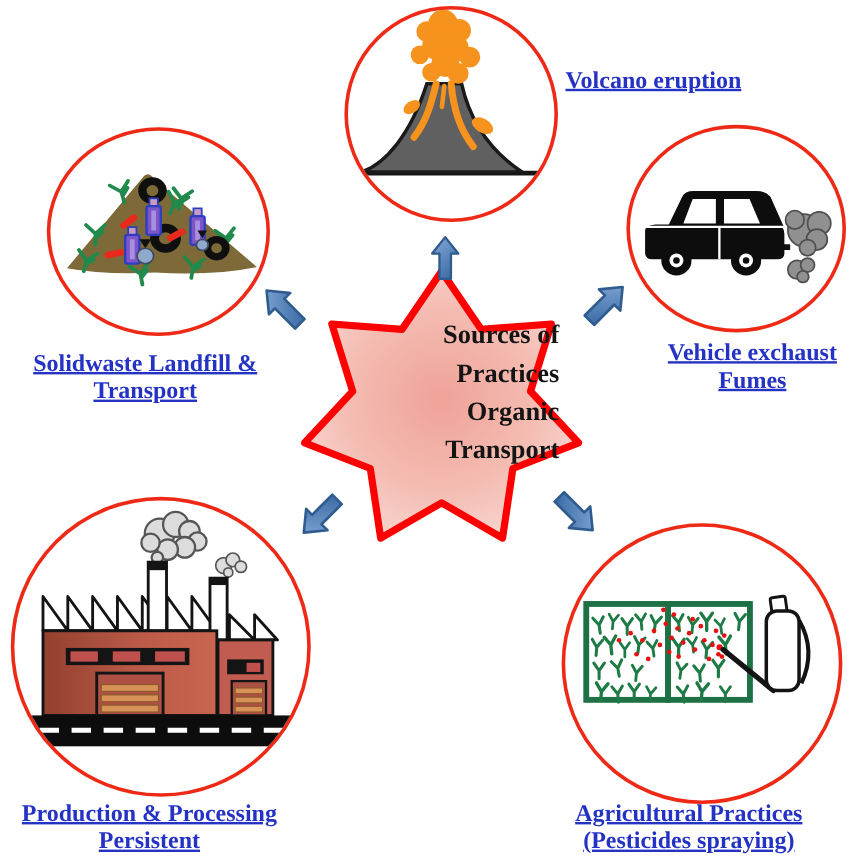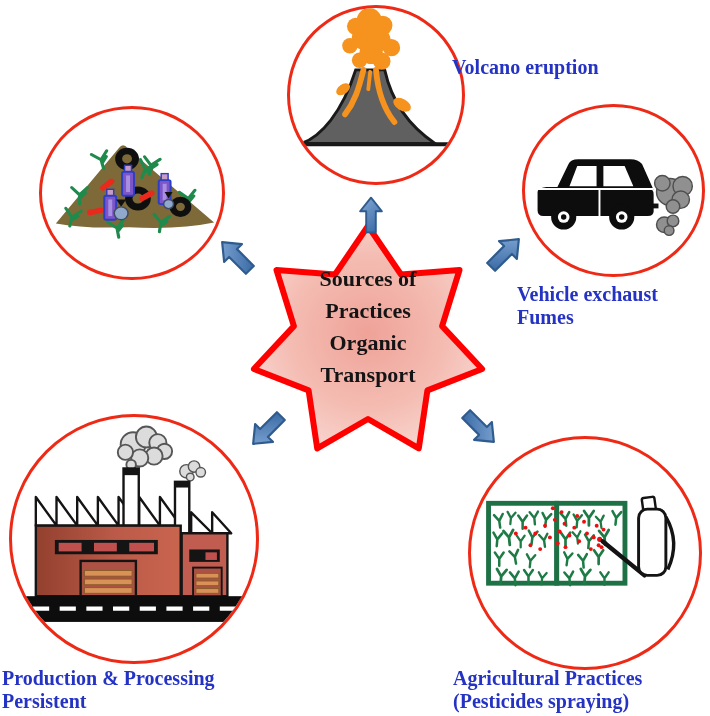--- a/index.html
+++ b/index.html
@@ -3,25 +3,25 @@
 <meta charset="utf-8">
 <style>
   html,body{margin:0;padding:0;background:#ffffff;}
   .stage{position:relative;width:710px;height:716px;background:#ffffff;overflow:hidden;
          font-family:"Liberation Serif","DejaVu Serif",serif;}
   .bg-svg{position:absolute;left:0;top:0;}
   .circle{position:absolute;border:3px solid #ee2a17;border-radius:50%;
           box-sizing:border-box;overflow:hidden;background:#ffffff;}
   .circle svg{display:block;width:100%;height:100%;}
   .label{position:absolute;color:#2533c4;font-weight:bold;font-size:20px;
-         line-height:23px;}
+         line-height:23px;text-align:center;text-decoration:underline;}
   .label span{display:block;}
   .center-text{position:absolute;left:270px;top:263px;width:196px;
                color:#141414;font-weight:bold;font-size:22px;line-height:32px;
-               text-align:center;}
+               text-align:right;}
 </style>
 </head>
 <body>
 
 <div class="stage">
 
   <svg class="bg-svg" width="710" height="716" viewBox="0 0 710 716">
     <defs>
       <radialGradient id="starGrad" cx="50%" cy="48%" r="62%">
         <stop offset="0%" stop-color="#efa298"></stop>
@@ -174,20 +174,24 @@
           <rect x="-2" y="-8" width="4" height="18" fill="#a98fe0"></rect>
         </g>
       </g>
       <g>
         <path d="M80,106 l-5,-8 h10 z" fill="#111111"></path>
         <circle cx="80" cy="113" r="7" fill="#8fa8cc" stroke="#3f4a63" stroke-width="1.5"></circle>
         <path d="M128,97 l-4,-7 h8 z" fill="#111111"></path>
         <circle cx="128" cy="103" r="5" fill="#8fa8cc" stroke="#3f4a63" stroke-width="1.5"></circle>
       </g>
     </svg>
+  </div>
+  <div class="label" style="left:10px;top:292px;width:222px;">
+    <span>Solidwaste Landfill &amp;</span>
+    <span>Transport</span>
   </div>
 
   <div class="circle" style="left:9px;top:414px;width:250px;height:250px;">
     <svg viewBox="0 0 256 256" preserveAspectRatio="none">
       <g fill="#dcdcdc" stroke="#565656" stroke-width="2">
         <circle cx="127" cy="29" r="13"></circle>
           <circle cx="141" cy="21" r="11"></circle>
           <circle cx="153" cy="27" r="9"></circle>
         <circle cx="160" cy="36" r="8"></circle>
           <circle cx="149" cy="41" r="9"></circle>

